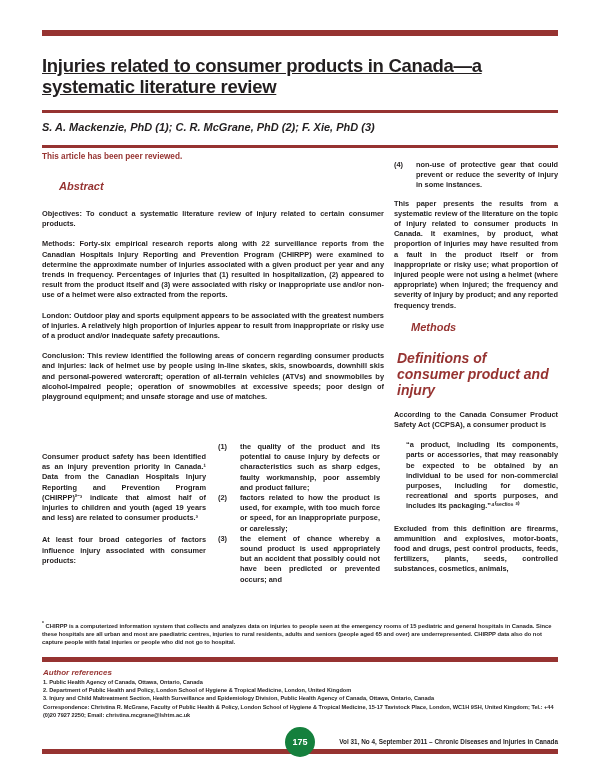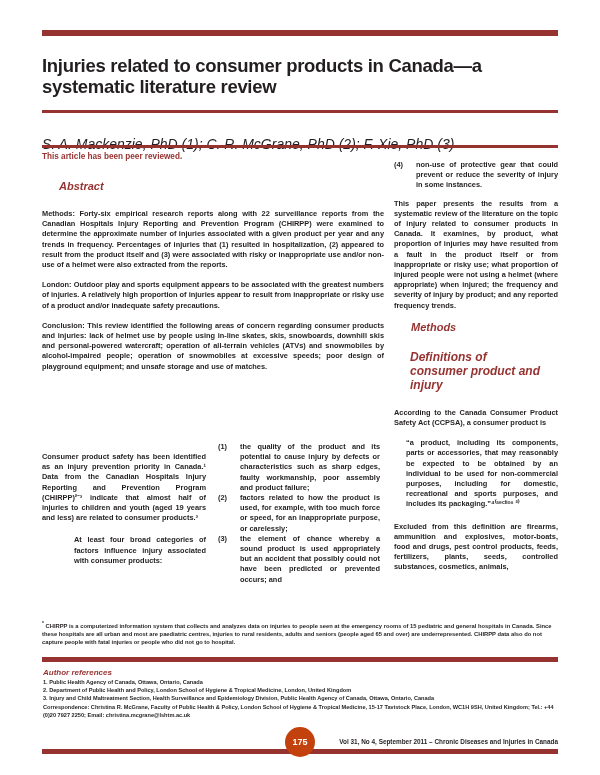--- a/index.html
+++ b/index.html
@@ -1,66 +1,70 @@
 <!DOCTYPE html>
 <html><head>
 <meta charset="utf-8">
 <style>
   html, body { margin:0; padding:0; background:#ffffff; }
   body { width:600px; height:775px; position:relative; overflow:hidden; font-family:"Liberation Sans", sans-serif; color:#231f20; }
   .rule { position:absolute; left:42px; width:516px; background:#963331; }
   .abs { position:absolute; }
-  .title { left:42px; top:55px; width:520px; font-family:"Liberation Sans", sans-serif; font-weight:bold; font-size:18.5px; line-height:21px; color:#231f20; letter-spacing:-0.3px; }
-  .authors { left:42px; top:136px; font-weight:normal; font-style:italic; font-size:14px; color:#231f20; }
+  .title { left:42px; top:55px; width:520px; font-family:"Liberation Sans", sans-serif; font-weight:bold; font-size:18.5px; line-height:21px; color:#231f20; letter-spacing:-0.3px;text-decoration:underline; }
+  .authors { left:42px; top:121px; font-weight:bold; font-style:italic; font-size:11px; color:#231f20; }
   .peer { left:42px; top:152px; font-weight:bold; font-size:8.2px; color:#963331; }
   h2 { margin:17px; font-weight:bold; font-style:italic; color:#963331; font-size:11px; }
-  h3 { margin:16px; font-weight:bold; font-style:italic; color:#963331; font-size:12px; }
+  h3 { margin:3px; font-weight:bold; font-style:italic; color:#963331; font-size:14px; }
   .para { font-size:7.4px; line-height:10.2px; text-align:justify; color:#231f20; font-weight:bold; }
   .list-item { display:flex; font-size:7.4px; line-height:10.2px; font-weight:bold; }
   .list-item .num { width:22px; flex:none; }
   .list-item .txt { flex:1; text-align:justify; }
   .quote { font-size:7.4px; line-height:10.2px; font-weight:bold; text-align:justify; padding-left:12px; }
   .footnote { left:42px; top:620px; width:516px; font-size:5.8px; line-height:8px; font-weight:bold; color:#231f20; }
   .affil-title { left:43px; top:668px; font-weight:bold; font-style:italic; font-size:8px; color:#963331; }
   .affil { left:43px; top:679px; width:516px; font-size:5.6px; line-height:7.8px; font-weight:bold; color:#231f20; }
-  .page-circle { left:285px; top:727px; width:30px; height:30px; border-radius:50%; background:#c2410c; color:#ffffff; font-size:9px; font-weight:bold; display:flex; align-items:center; justify-content:center; }
+  .page-circle { left:285px; top:727px; width:30px; height:30px; border-radius:50%; background:#15803d; color:#ffffff; font-size:9px; font-weight:bold; display:flex; align-items:center; justify-content:center; }
   .footer-text { right:42px; top:738px; font-size:6.4px; font-weight:bold; color:#231f20; }
 </style>
 </head>
 <body>
 
 <div class="rule" style="top:30px;height:6px;"></div>
 
 <div class="abs title">Injuries related to consumer products in Canada—a systematic literature review</div>
 <div class="rule" style="top:110px;height:3px;"></div>
 
 <div class="abs authors">S. A. Mackenzie, PhD (1); C. R. McGrane, PhD (2); F. Xie, PhD (3)</div>
 <div class="rule" style="top:145px;height:3px;"></div>
 
 <div class="abs peer">This article has been peer reviewed.</div>
 
 <div class="abs" style="left:42px;top:163px;width:342px;">
   <h2>Abstract</h2>
+  <div class="para" style="margin-top:9px;">
+    <span>Objectives:</span>
+    <span>To conduct a systematic literature review of injury related to certain consumer products.</span>
+  </div>
   <div class="para" style="margin-top:10px;">
     <span>Methods:</span>
     <span>Forty-six empirical research reports along with 22 surveillance reports from the Canadian Hospitals Injury Reporting and Prevention Program (CHIRPP) were examined to determine the approximate number of injuries associated with a given product per year and any trends in frequency. Percentages of injuries that (1) resulted in hospitalization, (2) appeared to result from the product itself and (3) were associated with risky or inappropriate use and/or non-use of a helmet were also extracted from the reports.</span>
   </div>
   <div class="para" style="margin-top:10px;">
     <span>London:</span>
     <span>Outdoor play and sports equipment appears to be associated with the greatest numbers of injuries. A relatively high proportion of injuries appear to result from inappropriate or risky use of a product and/or inadequate safety precautions.</span>
   </div>
   <div class="para" style="margin-top:10px;">
     <span>Conclusion:</span>
     <span>This review identified the following areas of concern regarding consumer products and injuries: lack of helmet use by people using in-line skates, skis, snowboards, downhill skis and personal-powered watercraft; operation of all-terrain vehicles (ATVs) and snowmobiles by alcohol-impaired people; operation of snowmobiles at excessive speeds; poor design of playground equipment; and unsafe storage and use of matches.</span>
   </div>
 </div>
 
 <div class="abs" style="left:42px;top:440px;width:164px;">
   <div class="para" style="margin-top:12px;">Consumer product safety has been identified as an injury prevention priority in Canada.¹ Data from the Canadian Hospitals Injury Reporting and Prevention Program (CHIRPP)²⁻³ indicate that almost half of injuries to children and youth (aged 19 years and less) are related to consumer products.³</div>
-  <div class="para" style="margin-top:12px;margin-left:32px;">At least four broad categories of factors influence injury associated with consumer products:</div>
+  <div class="para" style="margin-top:12px;">At least four broad categories of factors influence injury associated with consumer products:</div>
 </div>
 
 <div class="abs" style="left:218px;top:442px;width:162px;">
   <div class="list-item">
     <span class="num">(1)</span>
     <span class="txt">the quality of the product and its potential to cause injury by defects or characteristics such as sharp edges, faulty workmanship, poor assembly and product failure;</span>
   </div>
   <div class="list-item">
     <span class="num">(2)</span>
     <span class="txt">factors related to how the product is used, for example, with too much force or speed, for an inappropriate purpose, or carelessly;</span>

